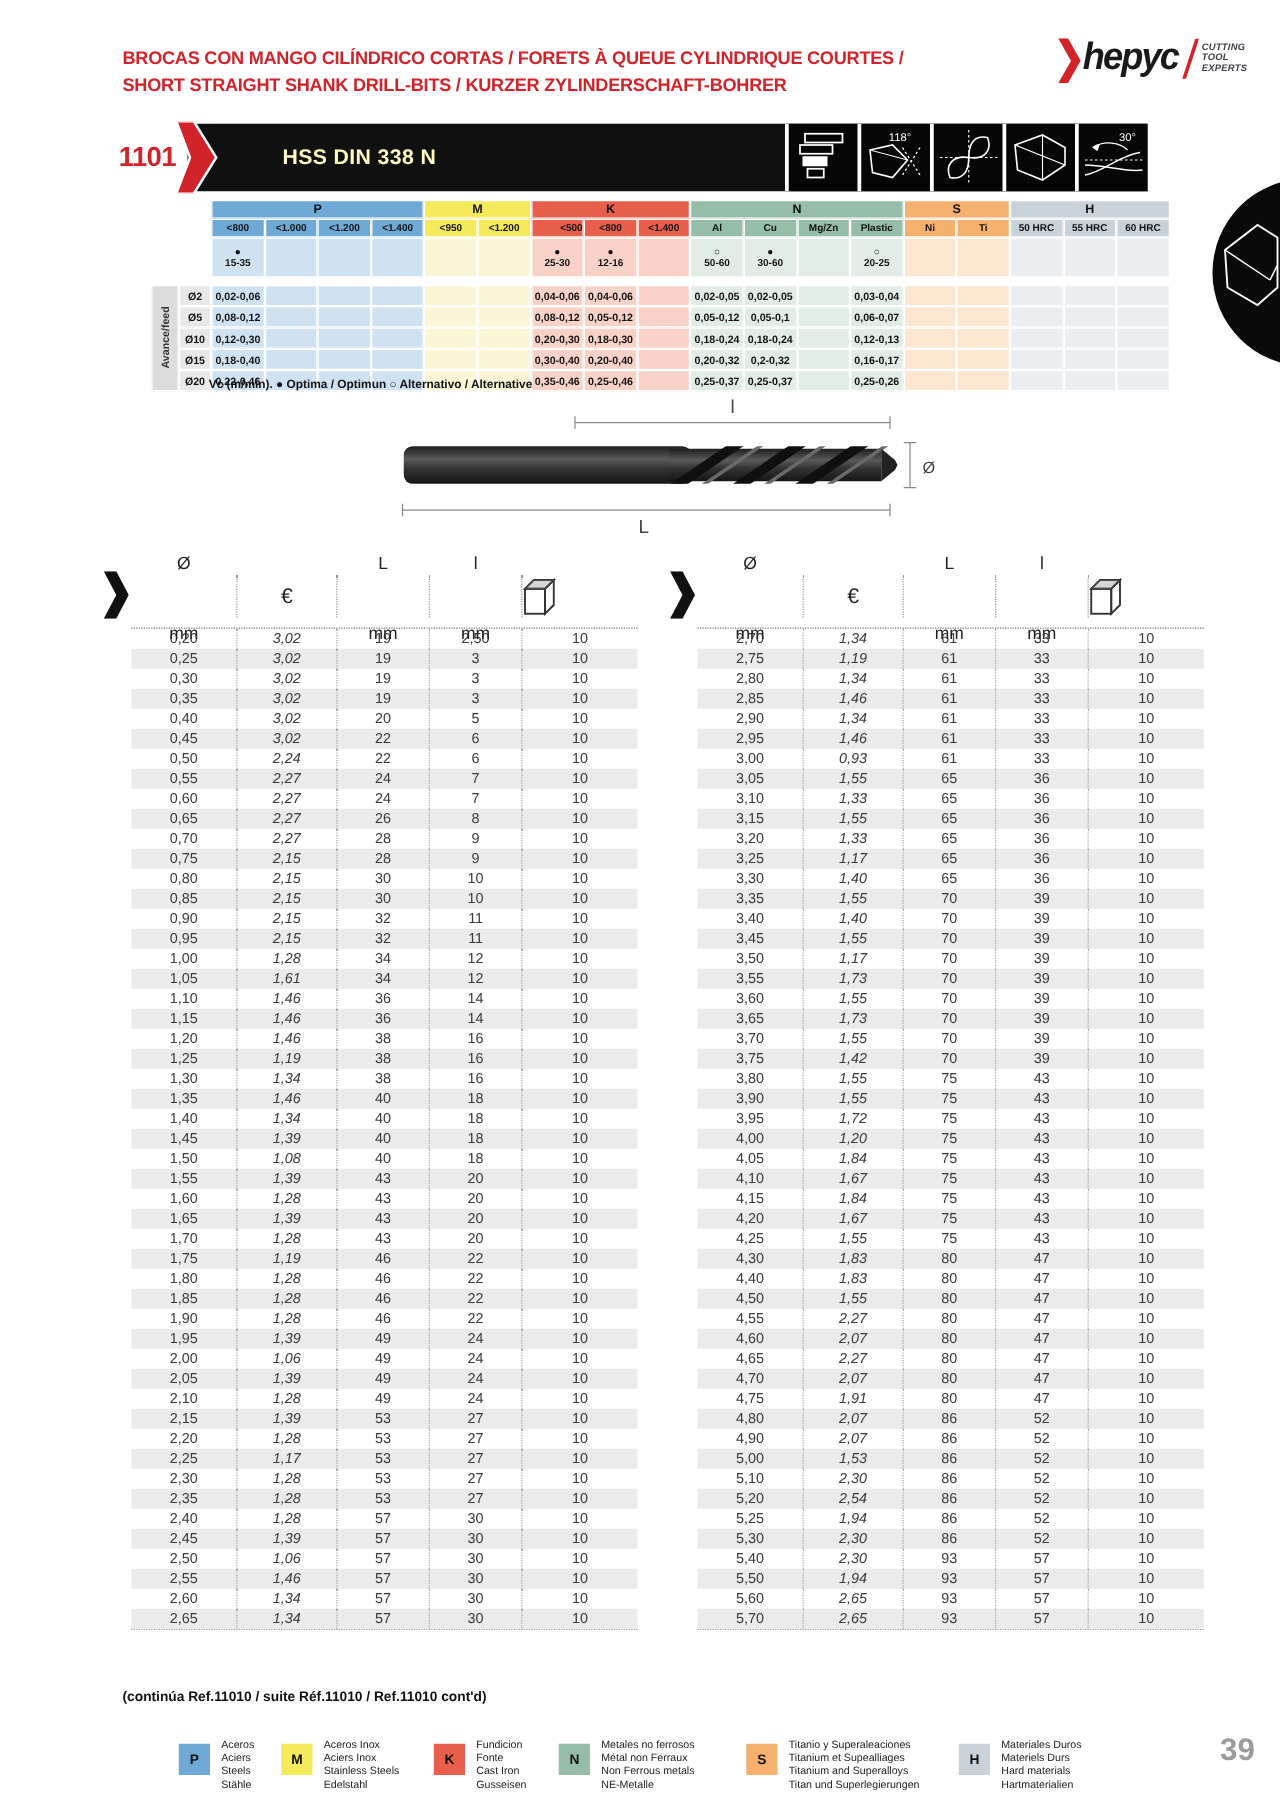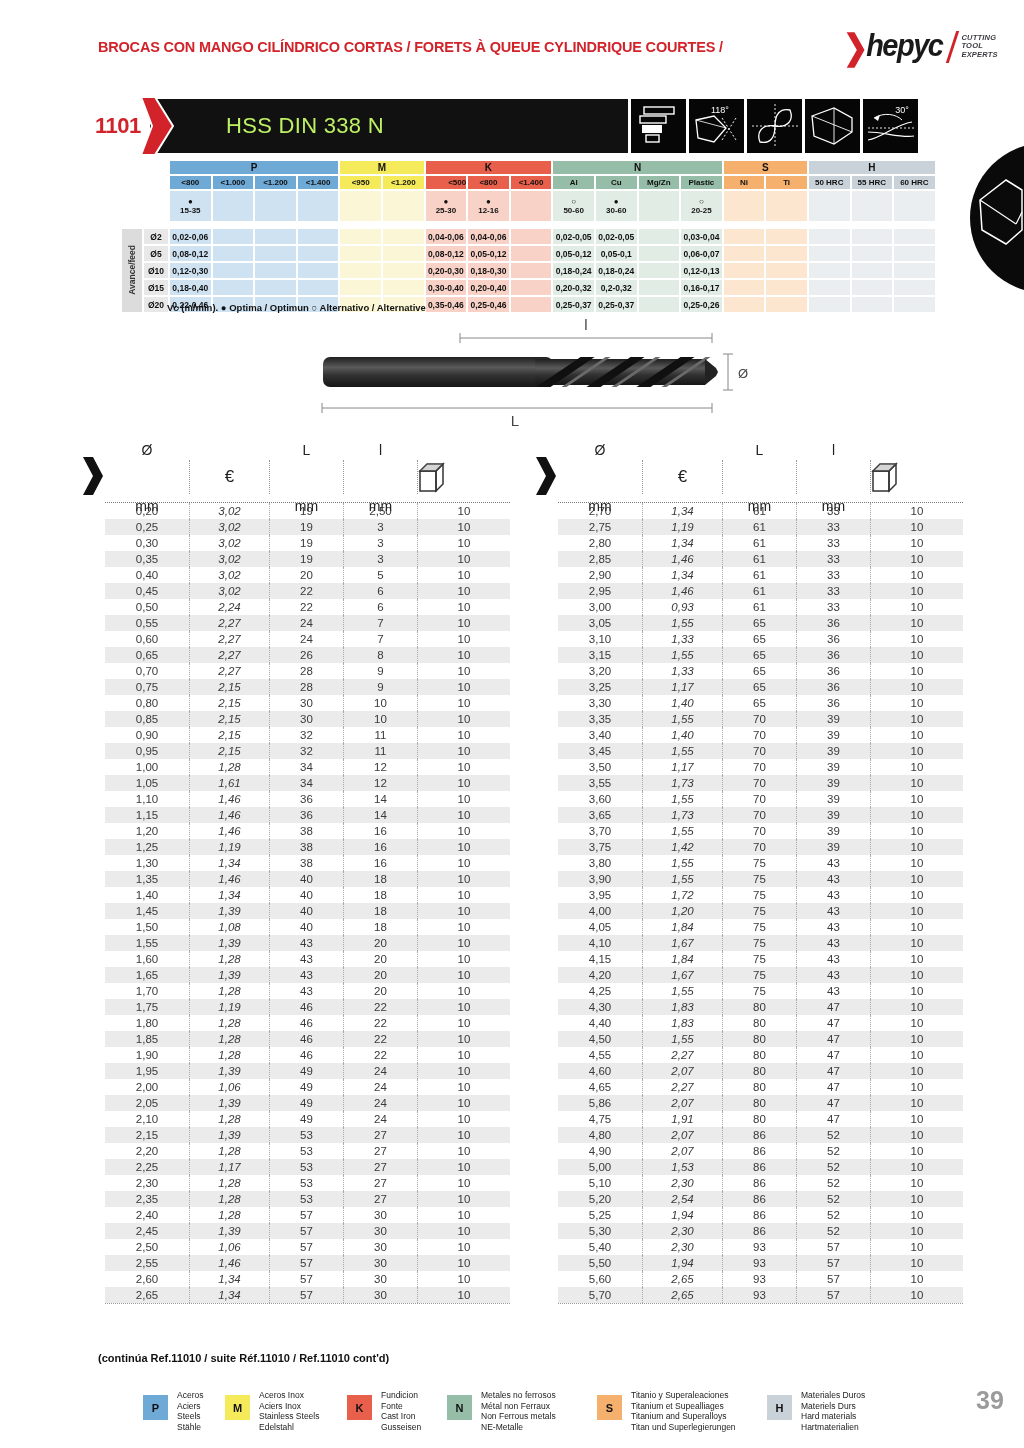--- a/index.html
+++ b/index.html
@@ -19,21 +19,21 @@
   .logo .tag{display:flex;flex-direction:column;font-size:7.5px;font-weight:bold;
              font-style:italic;color:#3c3c44;line-height:8.5px;letter-spacing:0.2px;}
 
   
   .product-row{position:absolute;left:95px;top:99px;width:823px;height:54px;}
   .ref{position:absolute;left:0;top:14px;color:#d2232a;font-weight:bold;font-size:22px;
        letter-spacing:-0.5px;}
   .black-bar{position:absolute;left:55px;top:0;right:0;height:54px;background:#111;
              display:flex;align-items:center;}
   .ref-chevron{position:absolute;left:44px;top:-2px;z-index:3;}
-  .bar-title{color:#bef264;font-weight:normal;font-size:22px;letter-spacing:0.3px;
+  .bar-title{color:#fef9c3;font-weight:bold;font-size:17px;letter-spacing:0.3px;
              padding-left:76px;flex:1;}
   .bar-icons{display:flex;height:54px;}
   .bar-icons .sq{width:55px;height:54px;background:#060606;border-left:3px solid #fff;
                  display:flex;align-items:center;justify-content:center;}
   
   .corner-circle{position:absolute;left:970px;top:143px;width:150px;height:150px;
                  border-radius:50%;background:#0a0a0a;}
   .corner-art{position:absolute;left:976px;top:168px;}
 
   
@@ -87,20 +87,21 @@
   .page-num{position:absolute;left:976px;top:1386px;font-size:25px;font-weight:bold;color:#9b9b9b;}
   svg text{font-family:"Liberation Sans",sans-serif;}
 </style>
 </head>
 <body>
 
 <div class="page">
 
   <div class="title">
     <div>BROCAS CON MANGO CILÍNDRICO CORTAS / FORETS À QUEUE CYLINDRIQUE COURTES /</div>
+    <div>SHORT STRAIGHT SHANK DRILL-BITS / KURZER ZYLINDERSCHAFT-BOHRER</div>
   </div>
 
   <div class="logo">
     <span class="mark">❯</span>
     <span class="brand">hepyc</span>
     <span class="slash"></span>
     <span class="tag">
       <span>CUTTING</span>
       <span>TOOL</span>
       <span>EXPERTS</span>
@@ -1083,21 +1084,21 @@
           <div class="pt-cell c4">10</div>
         </div>
         <div class="pt-row">
           <div class="pt-cell c0">4,65</div>
           <div class="pt-cell c1">2,27</div>
           <div class="pt-cell c2">80</div>
           <div class="pt-cell c3">47</div>
           <div class="pt-cell c4">10</div>
         </div>
         <div class="pt-row alt">
-          <div class="pt-cell c0">5,86</div>
+          <div class="pt-cell c0">4,70</div>
           <div class="pt-cell c1">2,07</div>
           <div class="pt-cell c2">80</div>
           <div class="pt-cell c3">47</div>
           <div class="pt-cell c4">10</div>
         </div>
         <div class="pt-row">
           <div class="pt-cell c0">4,75</div>
           <div class="pt-cell c1">1,91</div>
           <div class="pt-cell c2">80</div>
           <div class="pt-cell c3">47</div>

